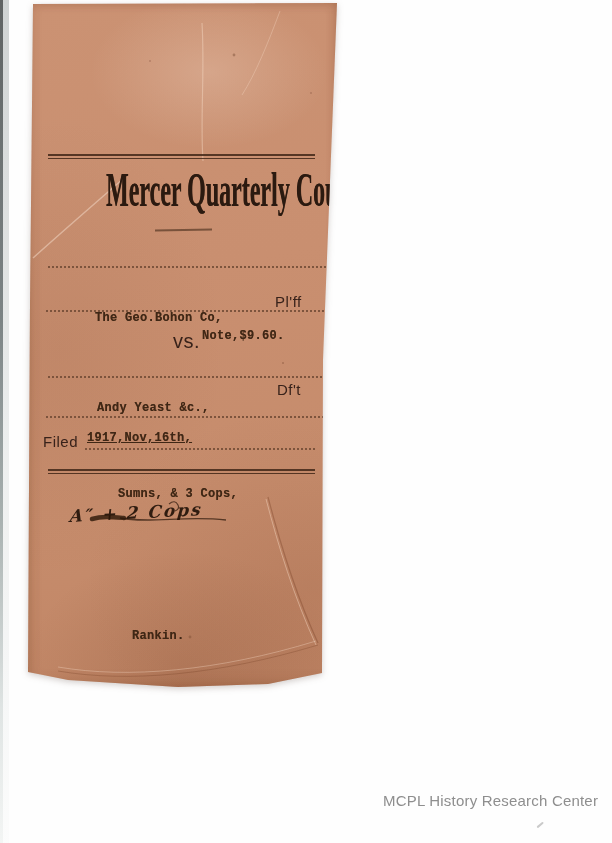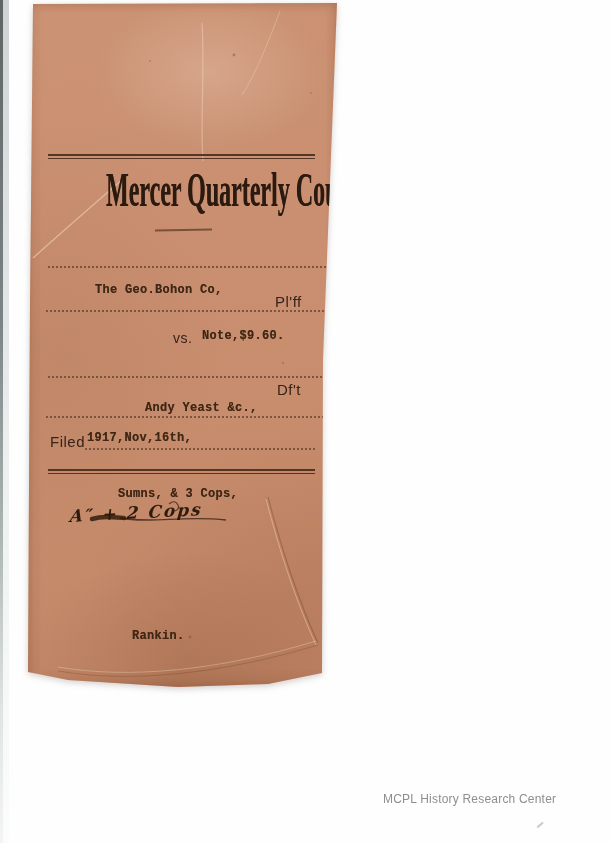--- a/index.html
+++ b/index.html
@@ -62,34 +62,34 @@
     font-family:"Liberation Mono","DejaVu Sans Mono",monospace;
     font-weight:700;font-size:12px;line-height:1.2;
     color:#3f2715;letter-spacing:.3px;
     text-shadow:0 0 .6px rgba(63,39,21,.65);
   }
   .printed{
     position:absolute;white-space:nowrap;
     font-family:Liberation Sans, sans-serif;
     font-size:15px;line-height:1;color:#38221a;letter-spacing:.5px;
   }
-  .printed.vs{font-size:14px;}
+  .printed.vs{font-size:20px;}
   .handwriting{
     position:absolute;left:40px;top:496px;width:178px;height:40px;
   }
   .handwriting .hw-text{
     position:absolute;left:2px;top:7px;white-space:nowrap;
     font-family:"DejaVu Serif",serif;font-style:italic;font-weight:700;
     font-size:17px;color:#2f1c10;letter-spacing:2px;
     transform:rotate(-3deg) skewX(-8deg);transform-origin:0 50%;
   }
   .handwriting svg{position:absolute;inset:0;overflow:visible;}
   .watermark{
     position:absolute;left:383px;top:792px;
-    font-family:"Liberation Sans",sans-serif;font-size:12px;color:#8e8e8e;
+    font-family:"Liberation Sans",sans-serif;font-size:15px;color:#8e8e8e;
     letter-spacing:.2px;white-space:nowrap;
   }
   .speck{
     position:absolute;left:536px;top:824px;width:8px;height:1.5px;
     background:#bdbdbd;transform:rotate(-40deg);border-radius:1px;opacity:.8;
   }
 </style>
 </head>
 <body>
 
@@ -114,35 +114,35 @@
       <circle cx="283" cy="90" r="1" fill="rgba(95,52,30,.25)"></circle>
     </svg>
 
     <div class="rule-double" style="left:20px;top:151px;width:267px;"></div>
 
     <div class="court-title">Mercer Quarterly Court</div>
     <div class="title-underline"></div>
 
     <div class="rule-dotted" style="left:20px;top:263px;width:286px;"></div>
 
-    <span class="typed" style="left:67px;top:280px;">The Geo.Bohon Co,</span>
+    <span class="typed" style="left:67px;top:308px;">The Geo.Bohon Co,</span>
     <span class="printed" style="left:247px;top:291px;">Pl'ff</span>
     <div class="rule-dotted" style="left:18px;top:307px;width:290px;"></div>
 
     <span class="printed vs" style="left:145px;top:328px;">vs.</span>
     <span class="typed" style="left:174px;top:326px;font-family:Liberation Mono, monospace;">Note,$9.60.</span>
 
     <div class="rule-dotted" style="left:20px;top:373px;width:286px;"></div>
 
-    <span class="typed" style="left:69px;top:398px;margin-left:48px;">Andy Yeast &amp;c.,</span>
+    <span class="typed" style="left:69px;top:398px;">Andy Yeast &amp;c.,</span>
     <span class="printed" style="left:249px;top:379px;">Df't</span>
     <div class="rule-dotted" style="left:18px;top:413px;width:290px;"></div>
 
-    <span class="printed" style="left:22px;top:431px;">Filed</span>
-    <span class="typed" style="left:59px;top:428px;">1917,Nov,16th,</span>
+    <span class="printed" style="left:15px;top:431px;">Filed</span>
+    <span class="typed" style="left:59px;top:428px;text-decoration:underline;">1917,Nov,16th,</span>
     <div class="rule-dotted" style="left:57px;top:445px;width:230px;"></div>
 
     <div class="rule-double" style="left:20px;top:466px;width:267px;"></div>
 
     <span class="typed" style="left:50px;top:484px;margin-left:40px;">Sumns, &amp; 3 Cops,</span>
 
     <div class="handwriting">
       <span class="hw-text">A″ + 2 Cops</span>
       <svg viewBox="0 0 178 40" width="178" height="40">
         <path d="M24,20 C34,17 44,18 56,19" stroke="rgba(42,22,8,.8)" stroke-width="4.5" stroke-linecap="round" fill="none"></path>

